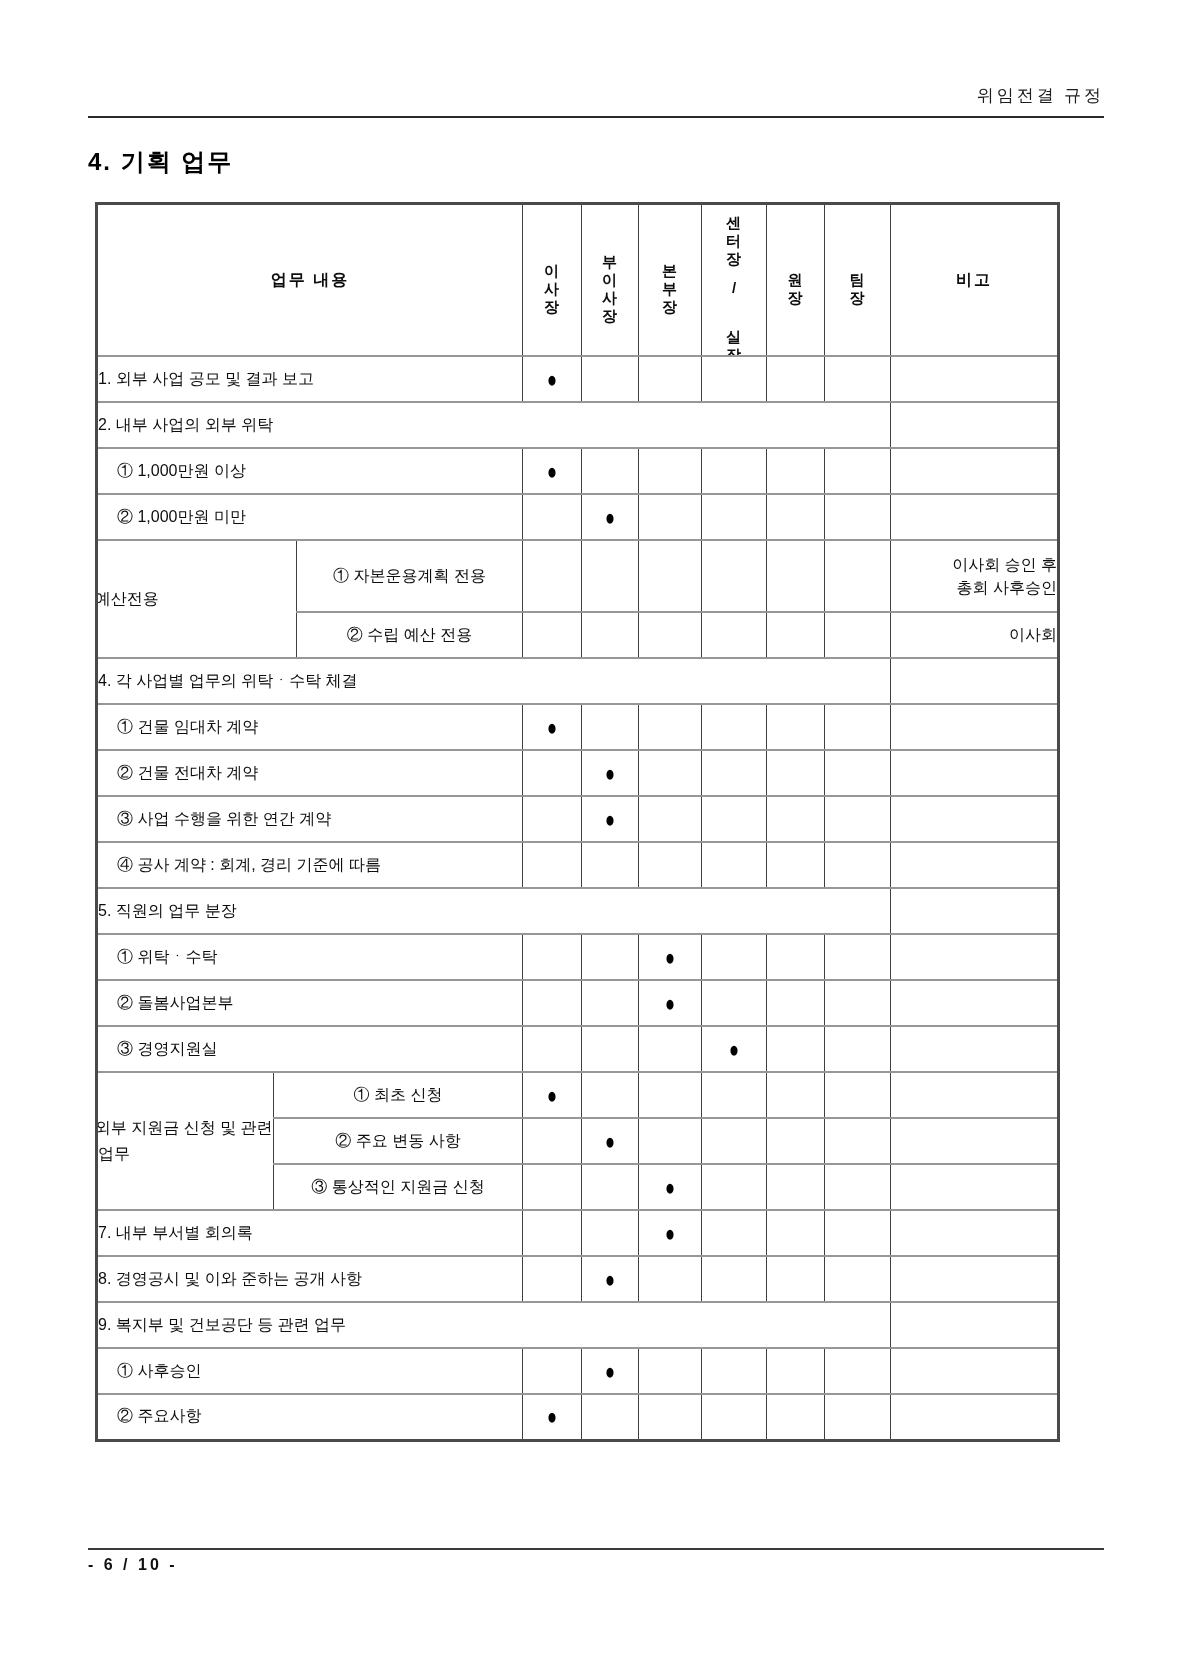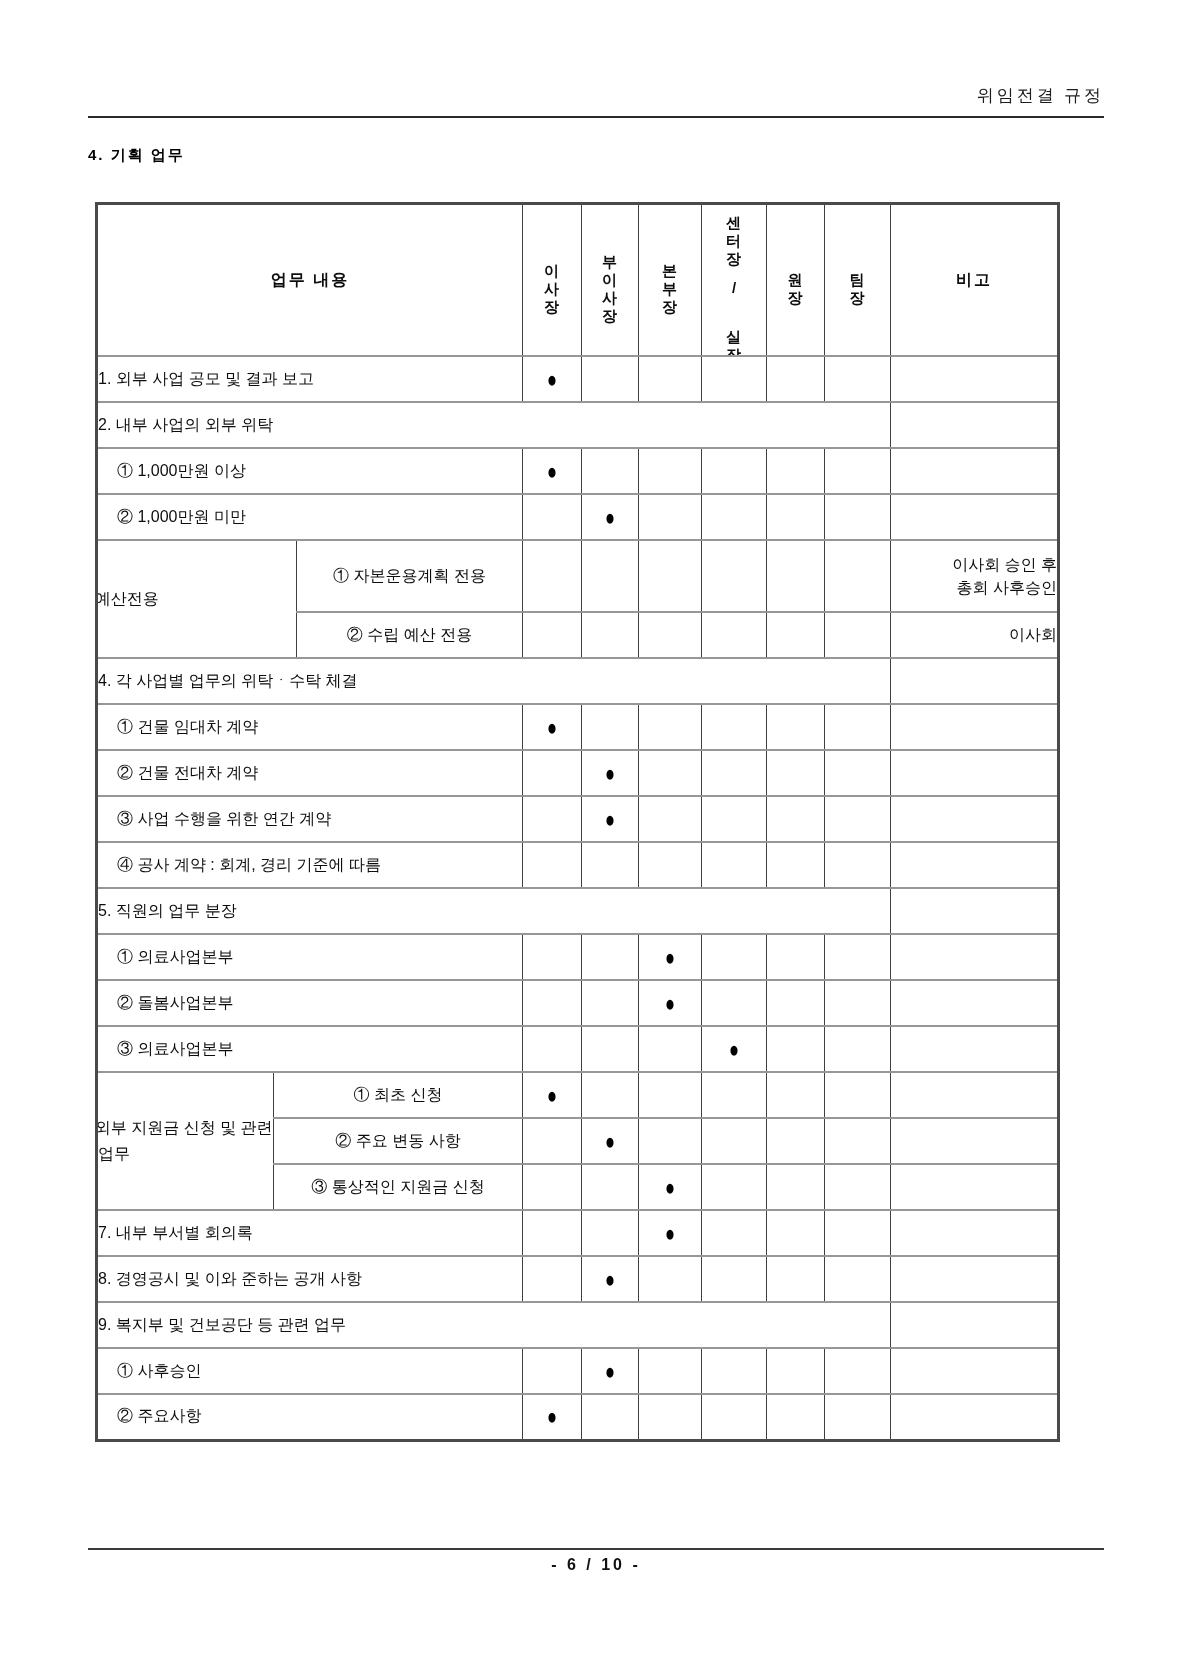--- a/index.html
+++ b/index.html
@@ -15,21 +15,21 @@
     position:absolute; top:84px; right:88px;
     font-family:"Liberation Serif", serif;
     font-size:17px; letter-spacing:3px; color:#1c1c1c;
   }
   .top-rule {
     position:absolute; top:116px; left:88px; width:1016px;
     border-top:2px solid #2a2a2a; height:0;
   }
   .section-title {
     position:absolute; top:146px; left:88px;
-    font-size:15px; font-weight:bold; letter-spacing:2px; color:#000;
+    font-size:24px; font-weight:bold; letter-spacing:2px; color:#000;
   }
   .table-wrap { position:absolute; top:202px; left:95px; }
 
   table.approval {
     border-collapse:collapse; table-layout:fixed;
     width:962px;
     border:3px solid #4a4a4a;
   }
   table.approval th, table.approval td {
     border-top:2px solid #979797;
@@ -72,21 +72,21 @@
     font-size:23px; line-height:1;
     transform:scaleX(0.72);
     color:#000;
   }
   .footer-rule {
     position:absolute; top:1548px; left:88px; width:1016px;
     border-top:2px solid #3a3a3a; height:0;
   }
   .page-number {
     position:absolute; top:1556px; left:88px; width:1016px;
-    text-align:center; font-weight:bold; font-size:16px; letter-spacing:3px;
+    font-weight:bold; font-size:16px; letter-spacing:3px;
     color:#111;
   }
 </style>
 </head>
 <body>
 
 <div class="page">
 
   <div class="doc-label">위임전결 규정</div>
   <div class="top-rule"></div>
@@ -229,41 +229,41 @@
             <td class="mark-cell"></td>
             <td class="mark-cell"></td>
             <td class="mark-cell"></td>
             <td class="remark-cell"></td>
           </tr>
           <tr>
             <td class="label" colspan="9">5. 직원의 업무 분장</td>
             <td class="remark-cell"></td>
           </tr>
           <tr>
-            <td class="label sub" colspan="3">① 의료사업본부</td>
+            <td class="label sub" colspan="3">① 위탁ㆍ수탁</td>
             <td class="mark-cell"></td>
             <td class="mark-cell"></td>
             <td class="mark-cell"><span class="dot">●</span></td>
             <td class="mark-cell"></td>
             <td class="mark-cell"></td>
             <td class="mark-cell"></td>
             <td class="remark-cell"></td>
           </tr>
           <tr>
             <td class="label sub" colspan="3">② 돌봄사업본부</td>
             <td class="mark-cell"></td>
             <td class="mark-cell"></td>
             <td class="mark-cell"><span class="dot">●</span></td>
             <td class="mark-cell"></td>
             <td class="mark-cell"></td>
             <td class="mark-cell"></td>
             <td class="remark-cell"></td>
           </tr>
           <tr>
-            <td class="label sub" colspan="3">③ 의료사업본부</td>
+            <td class="label sub" colspan="3">③ 경영지원실</td>
             <td class="mark-cell"></td>
             <td class="mark-cell"></td>
             <td class="mark-cell"></td>
             <td class="mark-cell"><span class="dot">●</span></td>
             <td class="mark-cell"></td>
             <td class="mark-cell"></td>
             <td class="remark-cell"></td>
           </tr>
           <tr>
             <td class="group" colspan="1" rowspan="3">6. 외부 지원금 신청 및 관련 업무</td>

